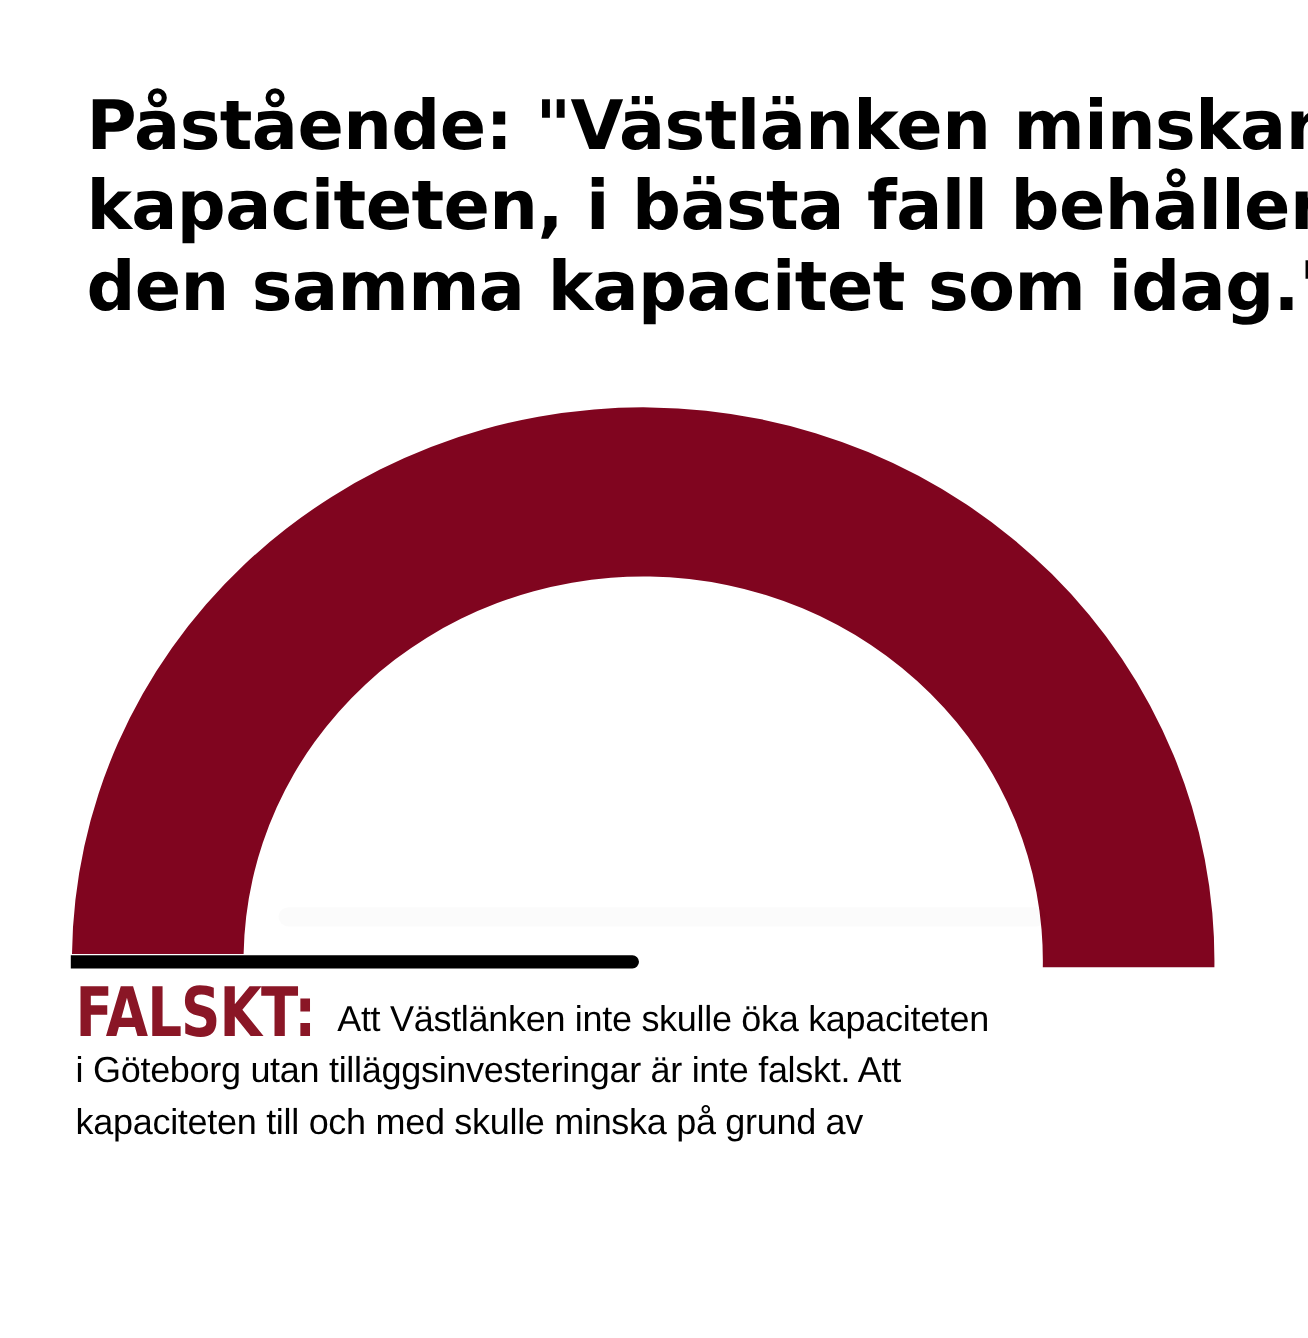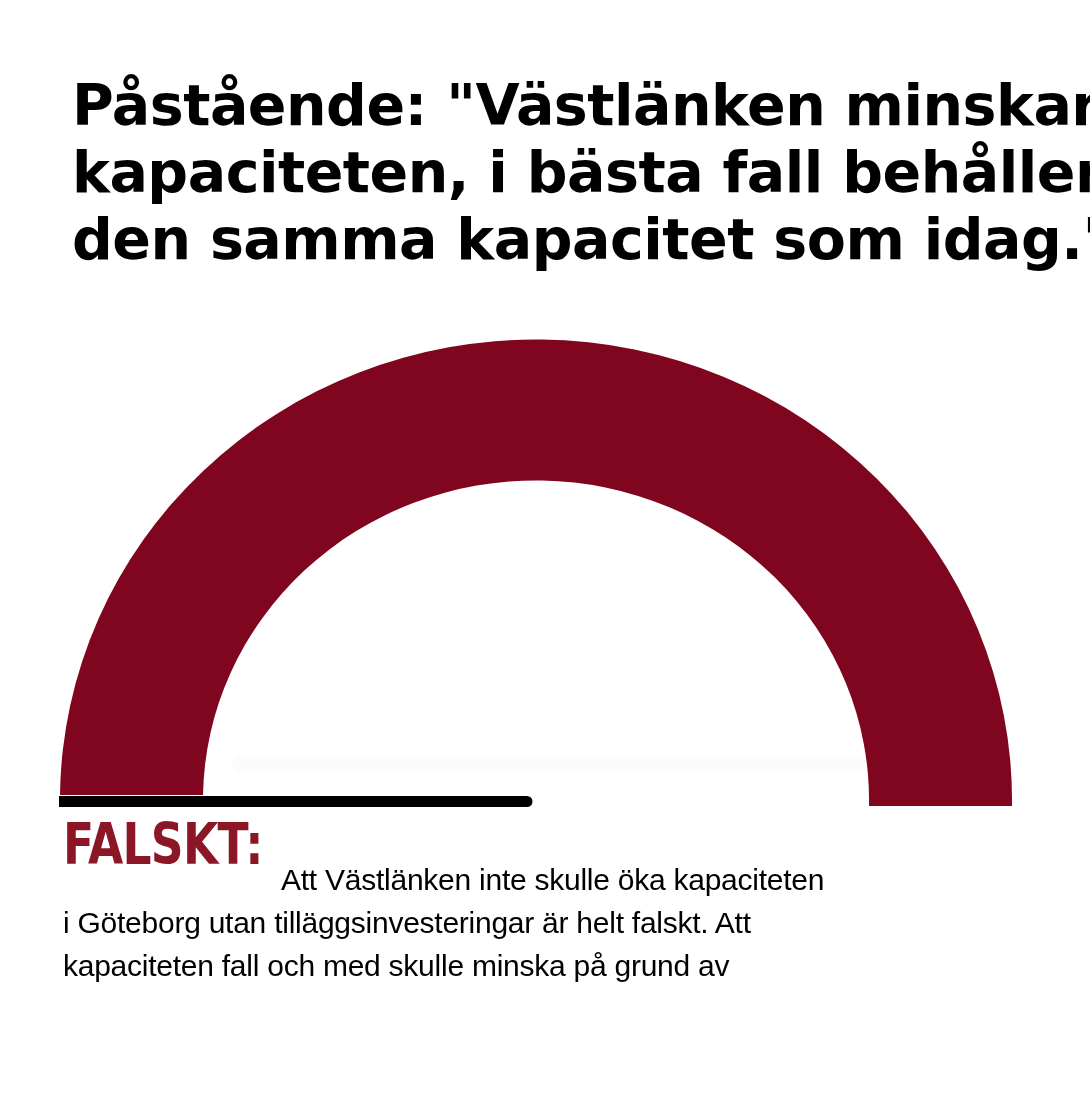--- a/index.html
+++ b/index.html
@@ -73,21 +73,21 @@
     font-family: "DejaVu Sans", "Liberation Sans", sans-serif;
     font-weight: bold;
     font-size: 57px;
     line-height: 43px;
     letter-spacing: -1px;
     transform: scaleX(0.8);
     transform-origin: 0 50%;
     white-space: nowrap;
   }
   .verdict-line { white-space: nowrap; }
-  .verdict-line.first { padding-left: 218px; margin-top: 30px; }
+  .verdict-line.first { padding-left: 218px; }
 </style>
 </head>
 <body>
 
 <div class="canvas">
 
   <header class="claim-title" style="color: rgb(0, 0, 0);">
     <div class="title-line">Påstående: "Västlänken minskar</div>
     <div class="title-line">kapaciteten, i bästa fall behåller</div>
     <div class="title-line">den samma kapacitet som idag."</div>
@@ -96,17 +96,17 @@
   <svg class="gauge-svg" viewBox="0 0 1090 1115" xmlns="http://www.w3.org/2000/svg" aria-hidden="true">
     <path d="M 60 795 A 476 461 0 0 1 1012 806 L 869 806 A 333 320 0 0 0 203 795 Z" fill="#80051F"></path>
     <path d="M 59 796 H 527 A 5.5 5.5 0 0 1 527 807 H 59 Z" fill="#000000"></path>
   </svg>
 
   <div class="watermark-smudge"></div>
 
   <section class="verdict-block" style="color: rgb(0, 0, 0);">
     <span class="verdict-label" style="color: rgb(138, 22, 38);">FALSKT:</span>
     <div class="verdict-line first">Att Västlänken inte skulle öka kapaciteten</div>
-    <div class="verdict-line">i Göteborg utan tilläggsinvesteringar är helt falskt. Att</div>
-    <div class="verdict-line">kapaciteten fall och med skulle minska på grund av</div>
+    <div class="verdict-line">i Göteborg utan tilläggsinvesteringar är inte falskt. Att</div>
+    <div class="verdict-line">kapaciteten till och med skulle minska på grund av</div>
   </section>
 
 </div>
 
 </body></html>

